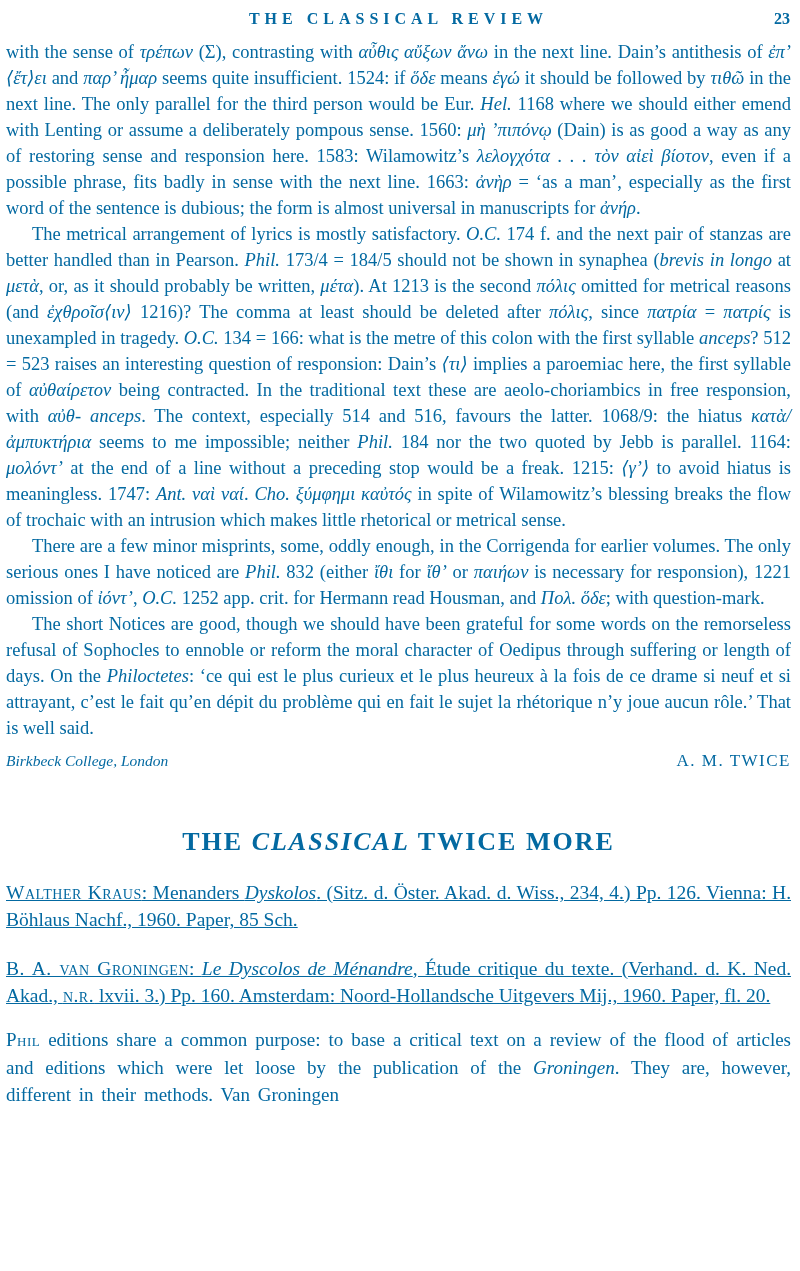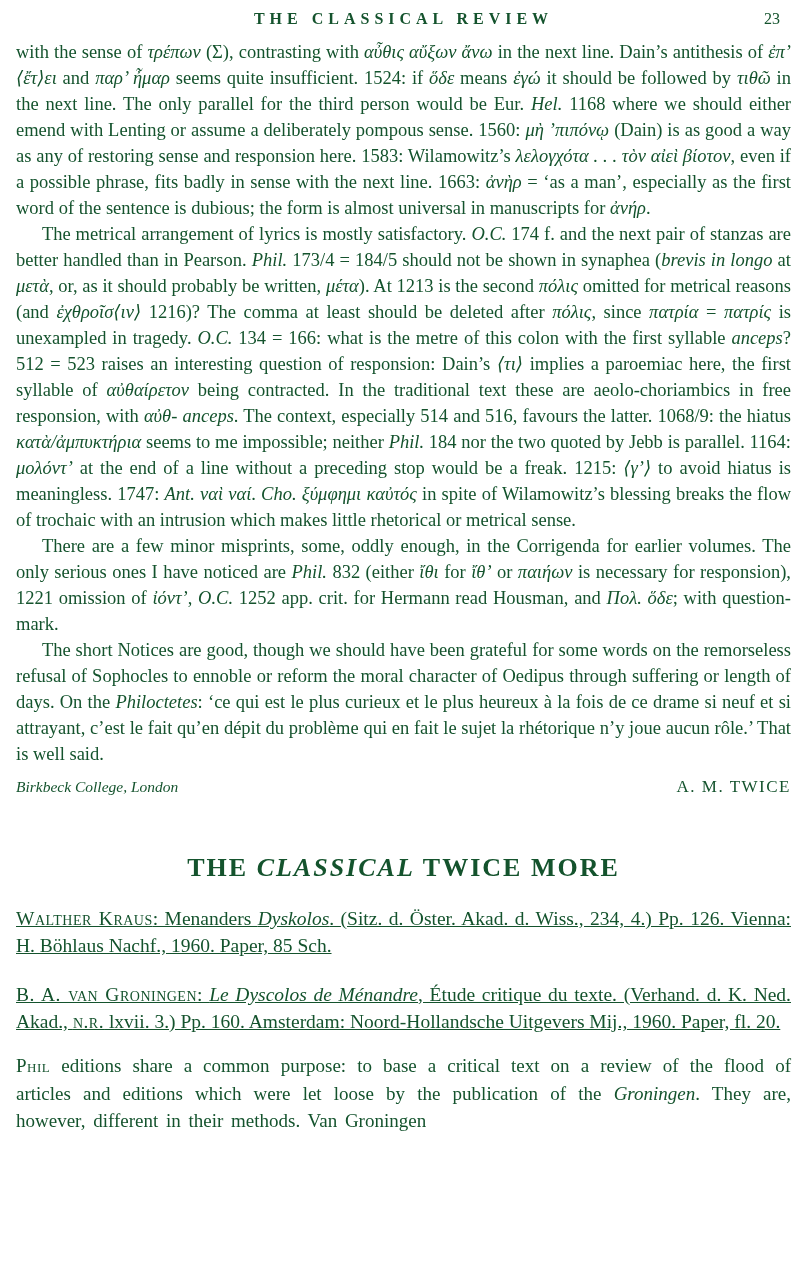--- a/index.html
+++ b/index.html
@@ -1,29 +1,29 @@
 <!DOCTYPE html>
 <html><head>
 <meta charset="utf-8">
 <style>
   html, body { margin: 0; padding: 0; background: #e8e8e8; }
   .page {
     width: 800px; height: 1271px; overflow: hidden; position: relative;
-    margin: 0 auto; background: #ffffff; color: #14532d;
+    margin: 0 auto; background: #ffffff; color: #0369a1;
     font-family: "Liberation Serif", "DejaVu Serif", serif;
-    box-sizing: border-box; padding: 8px 9px 0 16px;
+    box-sizing: border-box; padding: 8px 9px 0 6px;
   }
   .running-head {
     position: relative; text-align: center;
     font-weight: bold; font-size: 16px; letter-spacing: 5px;
     margin: 2px 0 11px 0;
   }
   .page-number {
-    position: absolute; right: 11px; top: 0;
-    letter-spacing: 0; font-size: 16px; font-weight: normal;
+    position: absolute; right: 1px; top: 0;
+    letter-spacing: 0; font-size: 16px; font-weight: bold;
   }
   .para {
     margin: 0; font-size: 18.5px; line-height: 26px;
     text-align: justify; text-indent: 1.4em;
   }
   .no-indent { text-indent: 0; }
   .run-gk { font-style: italic; }
   .run-i  { font-style: italic; }
   .run-sc { font-variant: small-caps; letter-spacing: 0.5px; }
   .signature {

